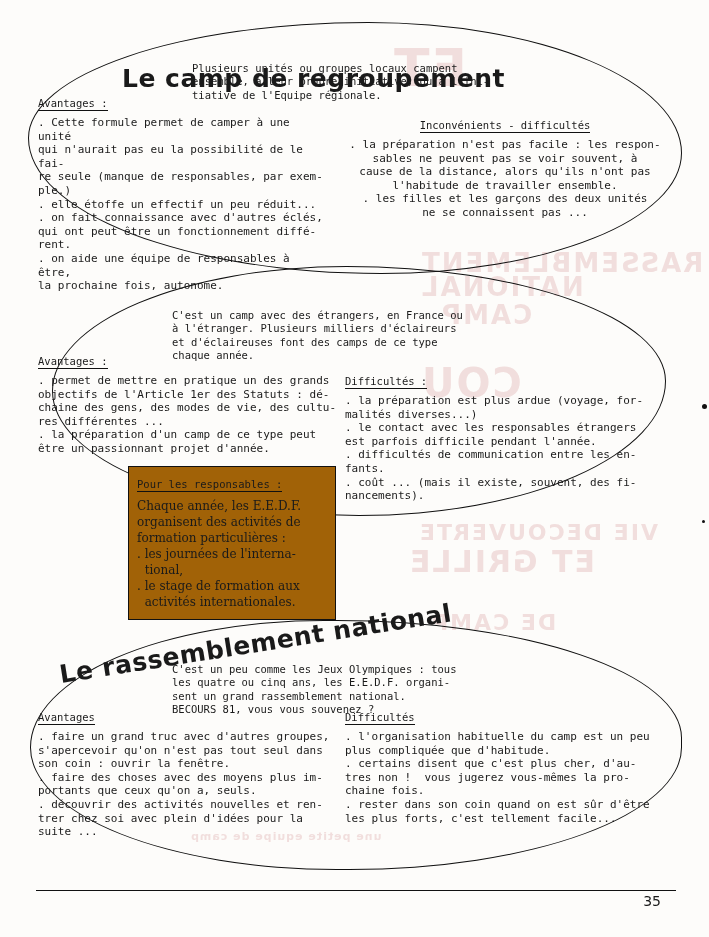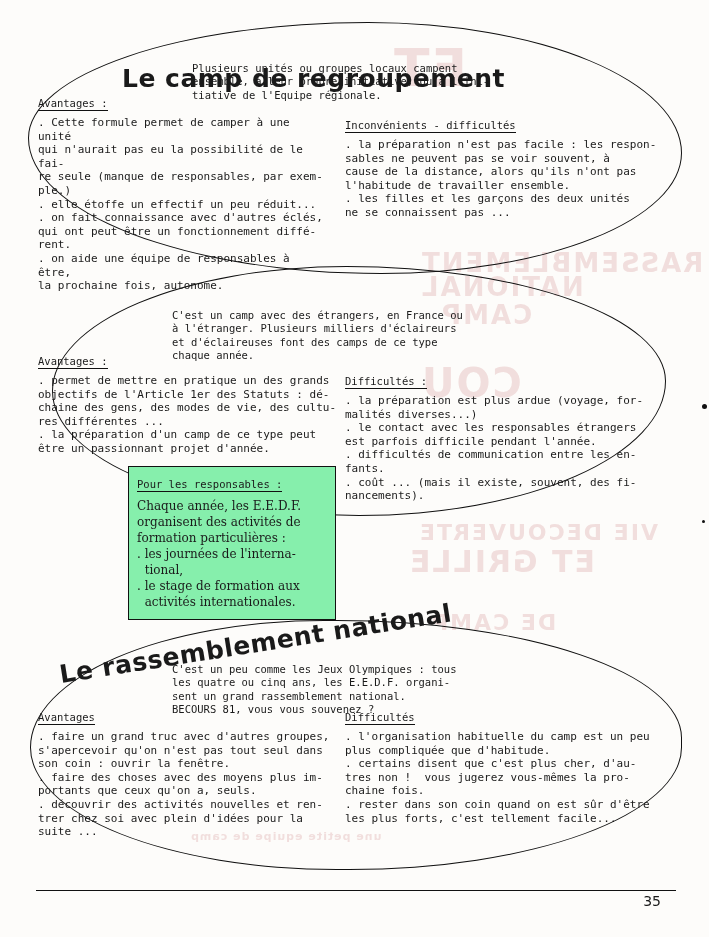--- a/index.html
+++ b/index.html
@@ -100,21 +100,21 @@
     line-height: 13.6px;
     white-space: pre-wrap;
   }
 
   .callout {
     position: absolute;
     left: 128px;
     top: 466px;
     width: 208px;
     border: 1.6px solid #111;
-    background: #86efac;
+    background: #a16207;
     padding: 6px 16px 9px 8px;
     box-sizing: border-box;
   }
   .callout .c-head {
     font-size: 10.5px;
     display: inline-block;
     border-bottom: 1.3px solid #111;
     padding-bottom: 1px;
     margin-bottom: 6px;
   }
@@ -181,21 +181,21 @@
 re seule (manque de responsables, par exem-
 ple.)
 . elle étoffe un effectif un peu réduit...
 . on fait connaissance avec d'autres éclés,
 qui ont peut être un fonctionnement diffé-
 rent.
 . on aide une équipe de responsables à être,
 la prochaine fois, autonome.</div>
   </div>
 
-  <div class="panel" style="left:345px; top:114px; width:320px;">
+  <div class="panel" style="left:345px; top:114px; width:320px;text-align:center;">
     <div class="col-head">Inconvénients - difficultés</div>
     <div class="col-body">. la préparation n'est pas facile : les respon-
 sables ne peuvent pas se voir souvent, à
 cause de la distance, alors qu'ils n'ont pas
 l'habitude de travailler ensemble.
 . les filles et les garçons des deux unités
 ne se connaissent pas ...</div>
   </div>
 
   <div class="bubble b2"></div>

